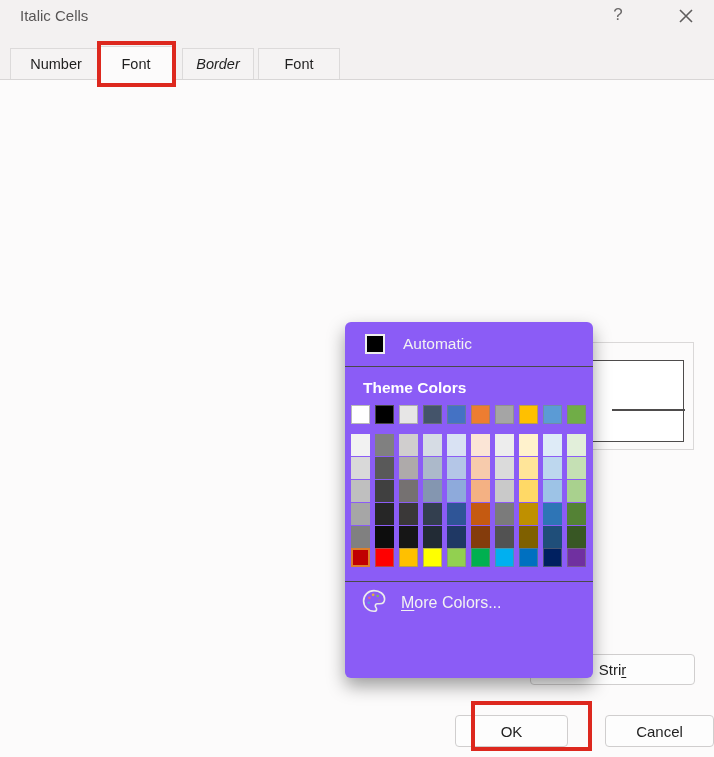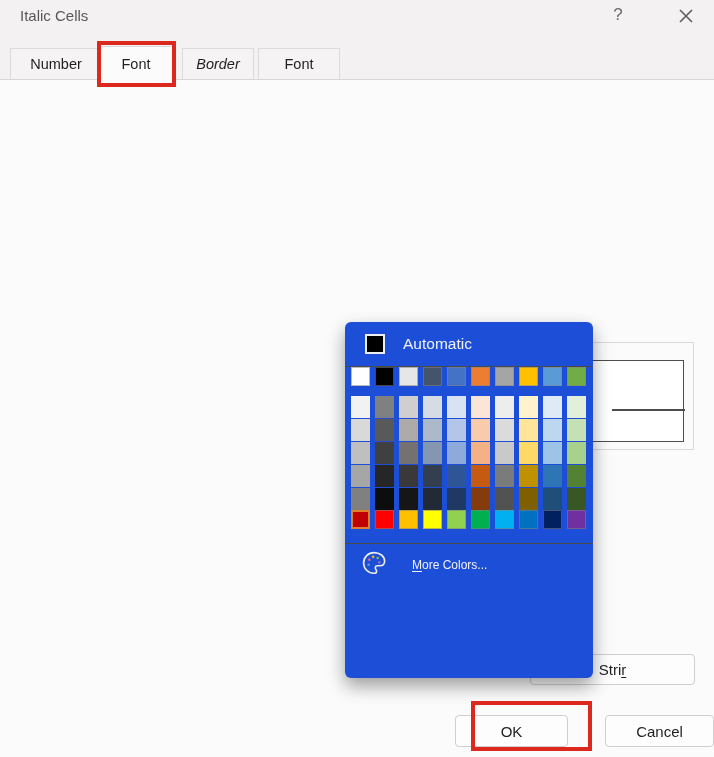--- a/index.html
+++ b/index.html
@@ -58,36 +58,36 @@
   .cbrow.disabled .cblabel { color:#a09e9e; }
 
   .note { position:absolute; left:20px; top:499px; font-size:14.5px; color:#3a3a3a; white-space:nowrap; }
 
   
   .preview-group { position:absolute; left:505px; top:342px; width:189px; height:108px; border:1px solid #dad8d8; z-index:2; }
   .preview-box { position:absolute; left:33px; top:17px; width:145px; height:82px; background:#ffffff; border:1.5px solid #4e4c4c; }
   .preview-strike { position:absolute; left:72px; top:48px; width:73px; height:2px; background:#4e4c4c; }
 
   
-  .picker { position:absolute; left:345px; top:322px; width:248px; height:356px; background:#1d4ed8; border-radius:6px; box-shadow:0 8px 18px rgba(0,0,0,0.38); z-index:10; color:#f2f2f2; }
+  .picker { position:absolute; left:345px; top:322px; width:248px; height:356px; background:#8b5cf6; border-radius:6px; box-shadow:0 8px 18px rgba(0,0,0,0.38); z-index:10; color:#f2f2f2; }
   .auto-row { height:44px; display:flex; align-items:center; padding-left:20px; gap:18px; }
   .auto-swatch { width:20px; height:20px; background:#000000; border:2px solid #eeeeee; }
   .auto-label { font-size:15.5px; }
   .pdivider { height:1px; background:#4a4a48; }
   .pheading { font-size:15.5px; font-weight:bold; color:#ffffff; margin:12px 0 8px 18px; }
   .swrow { display:flex; gap:5px; margin-left:6px; }
   .swatch { width:19px; height:19px; border:1px solid rgba(130,130,130,0.55); }
   .swatch.selected { border:2px solid #dd7f2b; }
   .vgrid { display:flex; gap:5px; margin:10px 0 0 6px; }
   .vcol { display:flex; flex-direction:column; gap:1px; }
   .vcell { width:19px; height:22px; }
   .std-heading { margin-top:16px; }
   .pdivider.low { margin-top:14px; }
   .more-row { height:41px; display:flex; align-items:center; padding-left:16px; gap:14px; }
-  .more-label { font-size:12px;margin-left:11px; }
+  .more-label { font-size:16px; }
 
   
   .btn { position:absolute; background:#fdfdfd; border:1px solid #d0cece; border-radius:4px; font-size:15px; color:#1f1f1f; display:flex; align-items:center; justify-content:center; }
   .btn-clear  { left:530px; top:654px; width:165px; height:31px; z-index:4; }
   .btn-ok     { left:455px; top:715px; width:113px; height:32px; z-index:4; }
   .btn-cancel { left:605px; top:715px; width:109px; height:32px; z-index:4; }
 
   
   .anno { position:absolute; border:4px solid #dd281e; z-index:20; pointer-events:none; }
   .anno-font { left:97px; top:41px; width:79px; height:46px; }
@@ -206,20 +206,21 @@
     <div class="preview-strike"></div>
   </div>
 </div>
 
 <div class="picker">
   <div class="auto-row">
     <span class="auto-swatch" style="background-color: rgb(0, 0, 0);"></span>
     <span class="auto-label">Automatic</span>
   </div>
   <div class="pdivider"></div>
+  <div class="pheading">Theme Colors</div>
   <div class="swrow">
       <div class="swatch" style="background-color: rgb(255, 255, 255);"></div>
       <div class="swatch" style="background-color: rgb(0, 0, 0);"></div>
       <div class="swatch" style="background-color: rgb(231, 230, 230);"></div>
       <div class="swatch" style="background-color: rgb(68, 84, 106);"></div>
       <div class="swatch" style="background-color: rgb(68, 114, 196);"></div>
       <div class="swatch" style="background-color: rgb(237, 125, 49);"></div>
       <div class="swatch" style="background-color: rgb(165, 165, 165);"></div>
       <div class="swatch" style="background-color: rgb(255, 192, 0);"></div>
       <div class="swatch" style="background-color: rgb(91, 155, 213);"></div>

